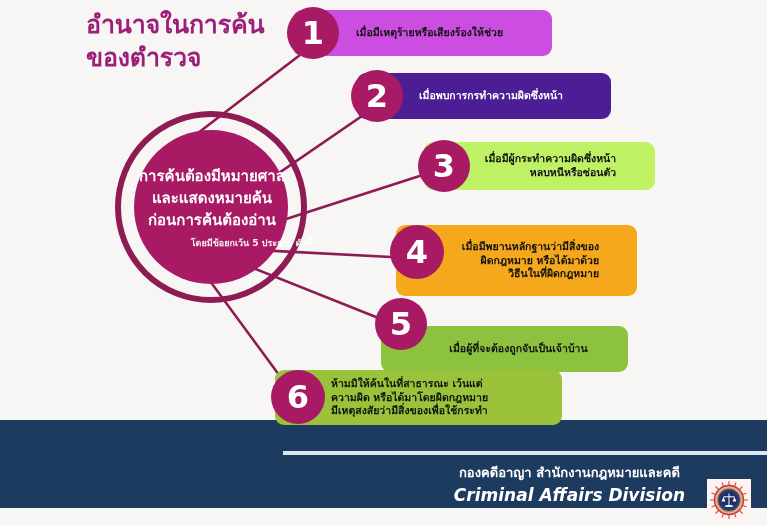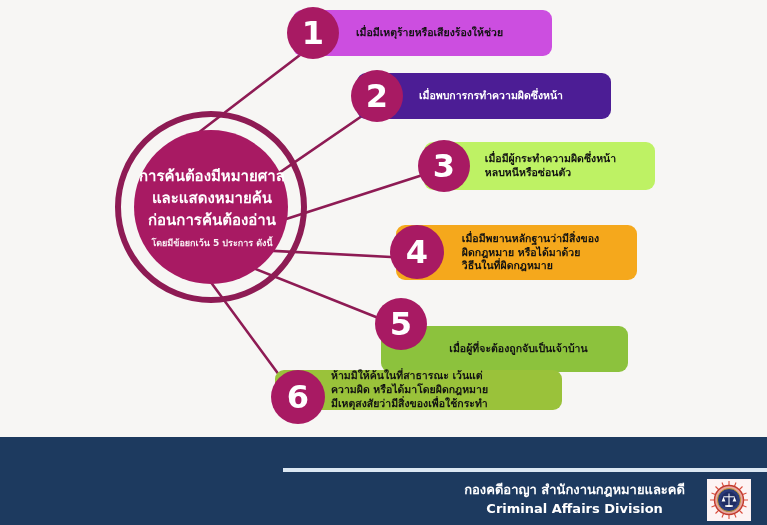--- a/index.html
+++ b/index.html
@@ -21,57 +21,57 @@
     letter-spacing:-0.2px;
   }
   .title div{white-space:nowrap;}
 
   
   .center-text{
     position:absolute;left:112px;top:166px;width:200px;
     text-align:center;color:#ffffff;pointer-events:none;
   }
   .center-text .ct-main{font-size:15px;font-weight:bold;line-height:1.45;}
-  .center-text .ct-sub{font-size:9px;font-weight:bold;line-height:1.4;margin-top:6px;opacity:.95;}
+  .center-text .ct-sub{font-size:9px;font-weight:bold;line-height:1.4;margin-top:6px;opacity:.95;text-align:right;}
 
   
   .row{position:absolute;display:flex;align-items:center;}
   .bar{
     border-radius:9px;
     display:flex;align-items:center;justify-content:center;
-    color:#121212;font-weight:bold;text-align:left;
+    color:#121212;font-weight:bold;text-align:right;
     font-size:10.5px;line-height:1.32;
     box-sizing:border-box;padding:5px 12px 5px 26px;
     position:relative;z-index:1;
   }
   .bar.light-on-dark{color:#ffffff;}
   .num{
     position:absolute;
     border-radius:50%;
     background:#a81a63;
     color:#ffffff;
     display:flex;align-items:center;justify-content:center;
     font-weight:bold;
     z-index:3;
   }
 
   
   .footer{
-    position:absolute;left:0;top:437px;width:767px;height:88px;
+    position:absolute;left:0;top:420px;width:767px;height:88px;
     background:#1d3a5f;
   }
   .footer-rule{
     position:absolute;left:283px;top:31px;width:484px;height:4px;
     background:#dbe7f2;
   }
   .footer-text{
     position:absolute;right:82px;top:44px;text-align:center;color:#ffffff;
   }
   .footer-th{font-size:13px;font-weight:bold;line-height:1.45;white-space:nowrap;}
-  .footer-en{font-size:13px;font-weight:bold;line-height:1.45;white-space:nowrap;}
+  .footer-en{font-size:17px;font-weight:bold;line-height:1.45;white-space:nowrap;font-style:italic;}
   .emblem{
     position:absolute;right:16px;top:479px;width:44px;height:42px;
   }
 </style>
 </head>
 <body>
 
 <div id="stage">
 
   <svg id="graphics" viewBox="0 0 767 440">
@@ -80,20 +80,24 @@
       <line x1="196" y1="230" x2="378" y2="105"></line>
       <line x1="215" y1="242" x2="432" y2="172"></line>
       <line x1="218" y1="248" x2="410" y2="258"></line>
       <line x1="213" y1="252" x2="396" y2="325"></line>
       <line x1="196" y1="262" x2="296" y2="398"></line>
     </g>
     <circle cx="211" cy="207" r="93" fill="none" stroke="#8e1b54" stroke-width="6"></circle>
     <circle cx="211" cy="207" r="77" fill="#a81a63"></circle>
   </svg>
 
+  <div class="title">
+    <div>อำนาจในการค้น</div>
+    <div>ของตำรวจ</div>
+  </div>
 
   <div class="center-text">
     <div class="ct-main">
       <div>การค้นต้องมีหมายศาล</div>
       <div>และแสดงหมายค้น</div>
       <div>ก่อนการค้นต้องอ่าน</div>
     </div>
     <div class="ct-sub">โดยมีข้อยกเว้น 5 ประการ ดังนี้</div>
   </div>
 
@@ -119,41 +123,41 @@
     <div class="bar" style="background:#bef264;width:231px;height:48px;padding-left:34px;">
       <div>
         <div>เมื่อมีผู้กระทำความผิดซึ่งหน้า</div>
         <div>หลบหนีหรือซ่อนตัว</div>
       </div>
     </div>
     <div class="num" style="left:-6px;top:-2px;width:52px;height:52px;font-size:32px;">3</div>
   </div>
 
   <div class="row" style="left:396px;top:225px;">
-    <div class="bar" style="background:#f5a81c;width:241px;height:55px;padding-left:40px;">
+    <div class="bar" style="background:#f5a81c;width:241px;height:71px;padding-left:40px;">
       <div>
         <div>เมื่อมีพยานหลักฐานว่ามีสิ่งของ</div>
         <div>ผิดกฎหมาย หรือได้มาด้วย</div>
         <div>วิธีนในที่ผิดกฎหมาย</div>
       </div>
     </div>
     <div class="num" style="left:-6px;top:0px;width:54px;height:54px;font-size:32px;">4</div>
   </div>
 
   <div class="row" style="left:381px;top:301px;">
     <div class="bar" style="background:#8cc23d;width:247px;height:46px;padding-left:40px;margin-top:25px;">
       <div>
         <div>เมื่อผู้ที่จะต้องถูกจับเป็นเจ้าบ้าน</div>
       </div>
     </div>
     <div class="num" style="left:-6px;top:-3px;width:52px;height:52px;font-size:32px;">5</div>
   </div>
 
   <div class="row" style="left:275px;top:370px;">
-    <div class="bar" style="background:#9ac23a;width:287px;height:40px;padding-left:56px;text-align:left;justify-content:flex-start;">
+    <div class="bar" style="background:#9ac23a;width:287px;height:55px;padding-left:56px;text-align:left;justify-content:flex-start;">
       <div>
         <div>ห้ามมิให้ค้นในที่สาธารณะ เว้นแต่</div>
         <div>ความผิด หรือได้มาโดยผิดกฎหมาย</div>
         <div>มีเหตุสงสัยว่ามีสิ่งของเพื่อใช้กระทำ</div>
       </div>
     </div>
     <div class="num" style="left:-4px;top:0px;width:54px;height:54px;font-size:32px;">6</div>
   </div>
 
   <div class="footer">

